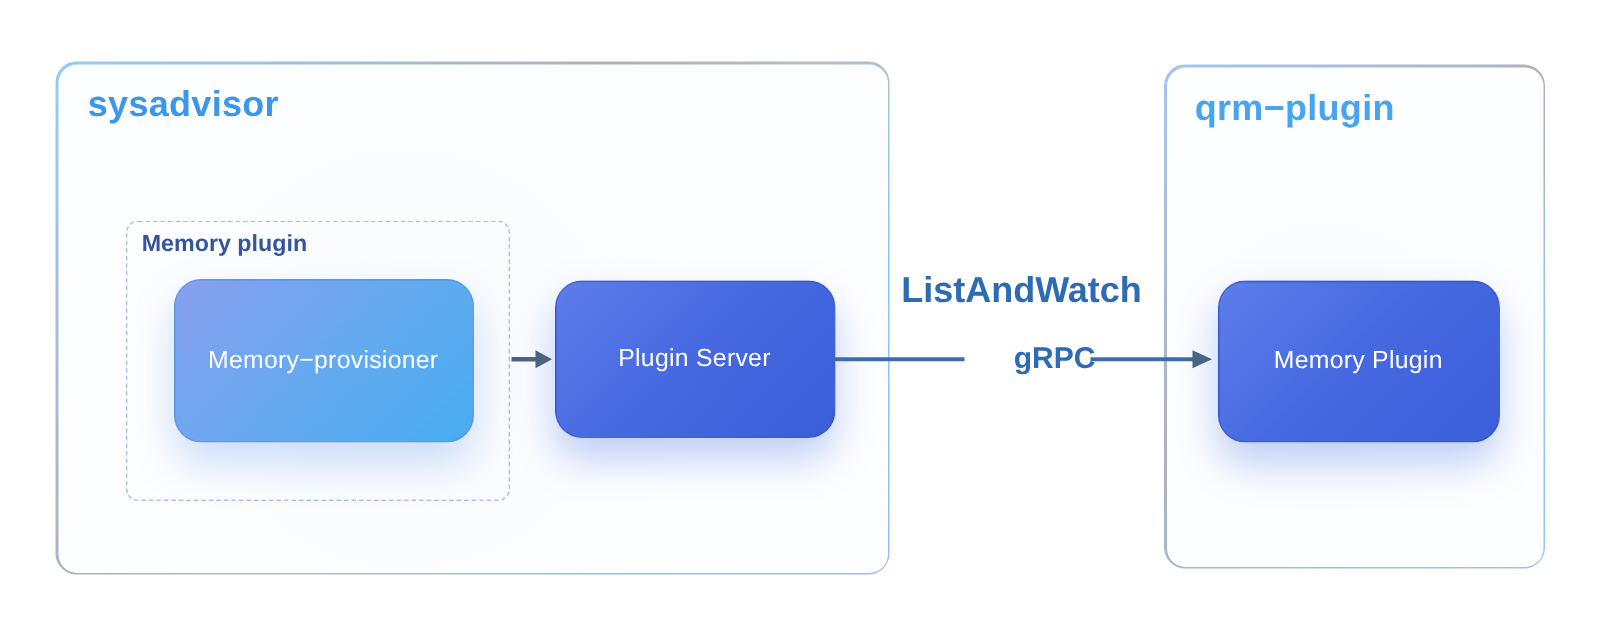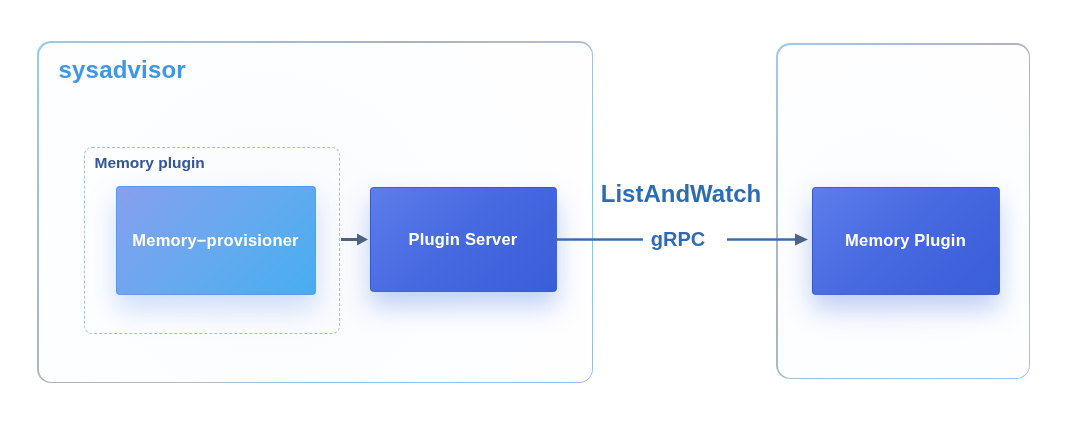--- a/index.html
+++ b/index.html
@@ -40,23 +40,23 @@
     position: absolute; left: 45px; top: 104px; width: 256px; height: 187px;
     border: 1px dashed #a9bce7; border-radius: 8px;
   }
   .group-title {
     position: absolute; left: 10px; top: 6px;
     font-weight: bold; font-size: 15.5px; color: #35549b;
   }
 
   
   .node {
-    position: absolute; border-radius: 4px;
+    position: absolute; border-radius: 18px;
     display: flex; align-items: center; justify-content: center;
-    color: #ffffff; font-weight: bold; font-size: 16.5px; letter-spacing: 0.2px;
+    color: #ffffff; font-weight: normal; font-size: 16.5px; letter-spacing: 0.2px;
     text-align: right;
   }
   .node.provisioner {
     left: 31px; top: 38px; width: 200px; height: 109px;
     background: linear-gradient(135deg, #879fee 0%, #63aaef 55%, #48adf0 100%);
     border: 1px solid rgba(90, 130, 220, 0.45);
     box-shadow: 0 14px 26px rgba(120, 165, 240, 0.35);
   }
   .node.server {
     left: 331px; top: 144px; width: 187px; height: 105px;
@@ -73,21 +73,21 @@
 
   
   svg.edges {
     position: absolute; left: 0; top: 0; width: 1080px; height: 426px;
     pointer-events: none;
   }
   .edge-label {
     position: absolute; font-weight: bold; color: #2d6cb4; text-align: center;
   }
   .edge-label.top { left: 598px; top: 180px; width: 166px; font-size: 24px; }
-  .edge-label.bottom { left: 638px; top: 228px; width: 80px; font-size: 20px; }
+  .edge-label.bottom { left: 663px; top: 228px; width: 80px; font-size: 20px; }
 </style>
 </head>
 <body>
 
 <div class="canvas">
 
   <div class="container sysadvisor">
     <div class="container-inner">
       <div class="container-title">sysadvisor</div>
 
@@ -99,20 +99,21 @@
       </div>
 
       <div class="node server">
         <span>Plugin Server</span>
       </div>
     </div>
   </div>
 
   <div class="container qrm">
     <div class="container-inner">
+      <div class="container-title">qrm−plugin</div>
 
       <div class="node plugin">
         <span>Memory Plugin</span>
       </div>
     </div>
   </div>
 
   <svg class="edges" viewBox="0 0 1080 426">
 
     <g>

